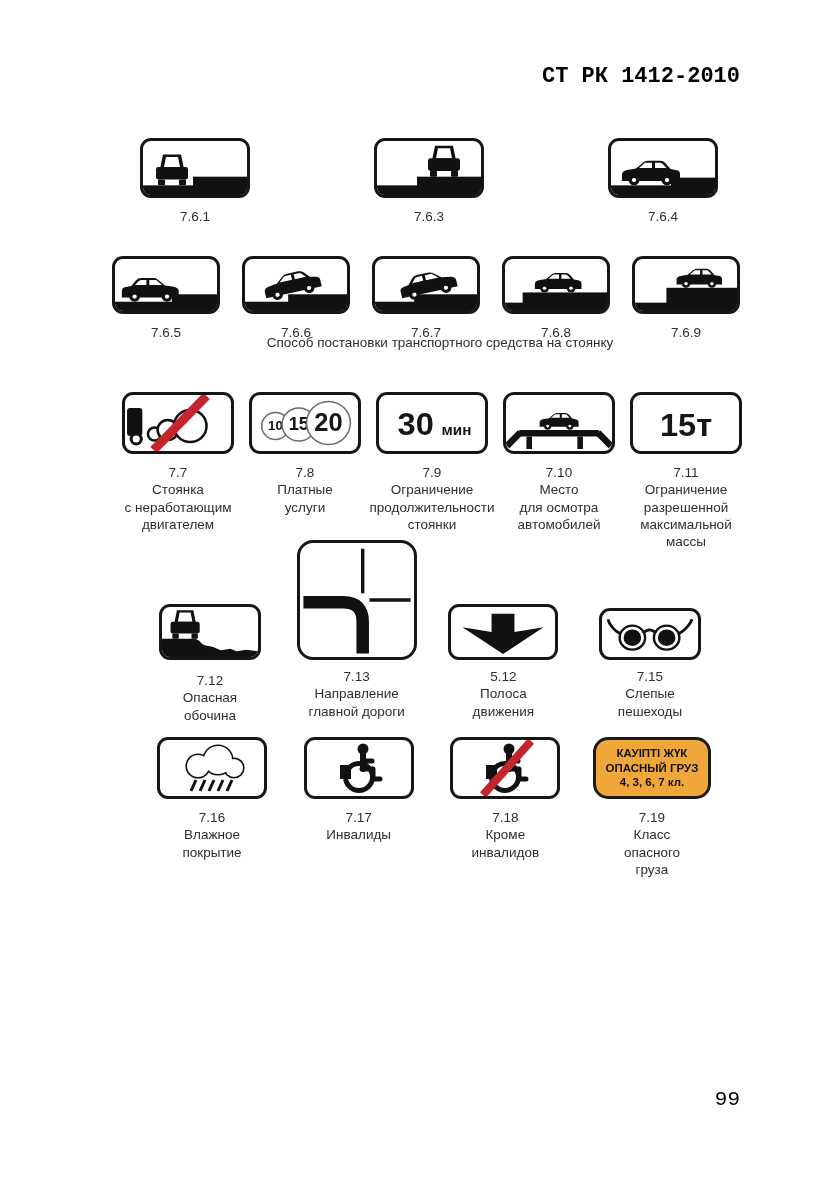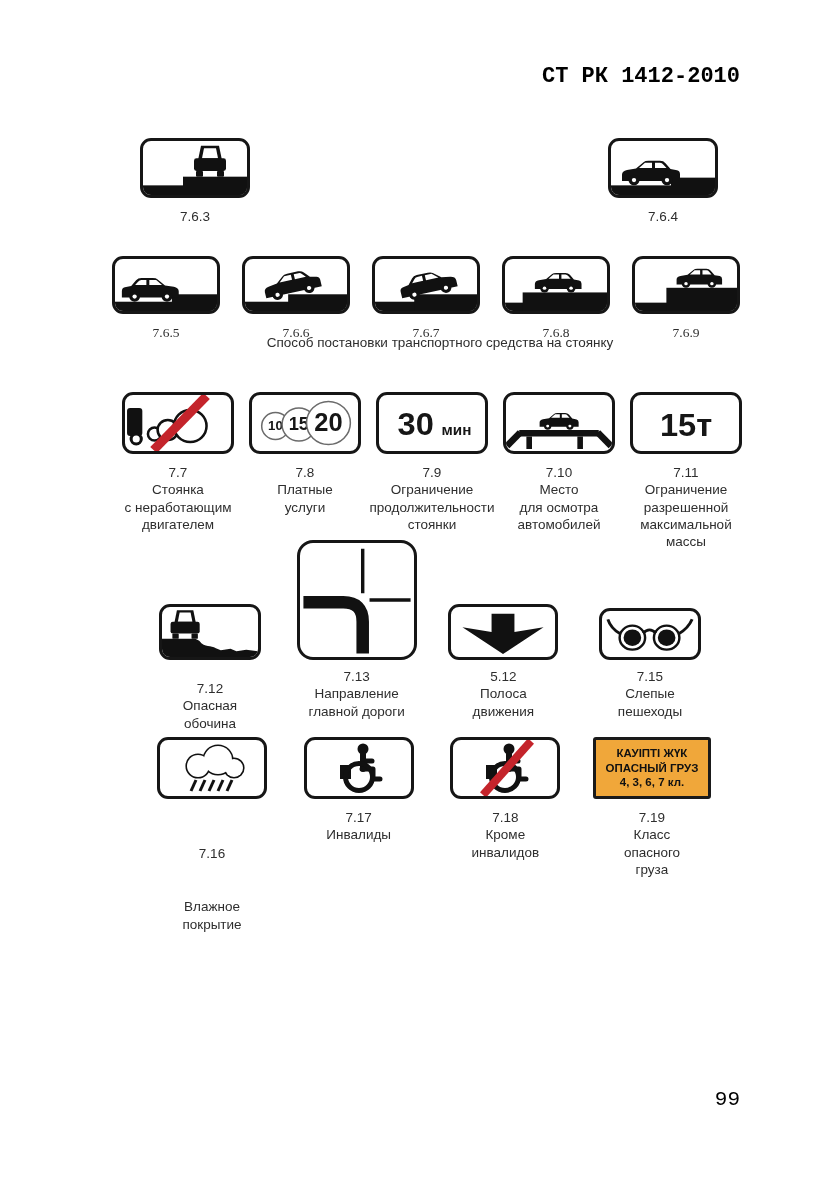--- a/index.html
+++ b/index.html
@@ -13,21 +13,21 @@
   .num{margin-top:10px;font-size:13.5px;text-align:center;line-height:1.28;}
   .cap{font-size:13.5px;text-align:center;white-space:pre-line;line-height:1.28;}
   .p110x60{width:110px;height:60px;}
   .p108x58{width:108px;height:58px;}
   .p112x62{width:112px;height:62px;}
   .p102x56{width:102px;height:56px;}
   .p120x120{width:120px;height:120px;border-radius:16px;}
   .p110x56{width:110px;height:56px;}
   .p102x52{width:102px;height:52px;}
   .p110x62{width:110px;height:62px;}
-  .orange-plate{width:118px;height:62px;background:#f0a73a;border:3px solid #1a1a1a;border-radius:3px;
+  .orange-plate{width:118px;height:62px;background:#f0a73a;border:3px solid #1a1a1a;border-radius:15px;
     display:flex;flex-direction:column;align-items:center;justify-content:center;
     font-weight:bold;font-size:11.5px;line-height:1.25;color:#111;box-sizing:border-box;}
   .row2caption{position:absolute;top:335px;left:40px;width:800px;text-align:center;font-size:13.5px;}
   .pageno{position:absolute;top:1088px;left:640px;width:100px;text-align:right;
           font-family:Liberation Mono, monospace;font-size:21px;color:#000;}
   svg .ink{fill:#111;}
   svg text{font-family:"Liberation Sans",sans-serif;font-weight:bold;fill:#161616;}
 </style>
 </head>
 <body>
@@ -53,39 +53,49 @@
   </defs>
 </svg>
 
 <div class="header">СТ РК 1412-2010</div>
 
 <div class="row" style="top:138px;left:140px;width:578px;">
   <div class="col">
     <div class="plate p110x60">
       <svg viewBox="0 0 104 56" preserveAspectRatio="none">
         <rect class="ink" x="0" y="46" width="104" height="10"></rect>
+        <rect class="ink" x="50" y="37" width="54" height="19"></rect>
+        <use href="#car-front" transform="translate(9,12)"></use>
+      </svg>
+    </div>
+    <div class="num">7.6.1</div>
+  </div>
+  <div class="col">
+    <div class="plate p110x60">
+      <svg viewBox="0 0 104 56" preserveAspectRatio="none">
+        <rect class="ink" x="0" y="46" width="104" height="10"></rect>
         <rect class="ink" x="40" y="37" width="64" height="19"></rect>
         <use href="#car-front" transform="translate(47,3)"></use>
       </svg>
     </div>
     <div class="num">7.6.3</div>
   </div>
   <div class="col">
     <div class="plate p110x60">
       <svg viewBox="0 0 104 56" preserveAspectRatio="none">
         <rect class="ink" x="0" y="46" width="104" height="10"></rect>
         <rect class="ink" x="60" y="38" width="44" height="18"></rect>
         <use href="#car-side" transform="translate(8,18.5)"></use>
       </svg>
     </div>
     <div class="num">7.6.4</div>
   </div>
 </div>
 
-<div class="row" style="top:256px;left:112px;width:628px;font-family:Liberation Serif, serif;">
+<div class="row" style="top:256px;left:112px;width:628px;">
   <div class="col">
     <div class="plate p108x58">
       <svg viewBox="0 0 104 56" preserveAspectRatio="none">
         <rect class="ink" x="0" y="46" width="104" height="10"></rect>
         <rect class="ink" x="58" y="38" width="46" height="18"></rect>
         <use href="#car-side" transform="translate(68,18.5) scale(-1,1)"></use>
       </svg>
     </div>
     <div class="num">7.6.5</div>
   </div>
@@ -241,21 +251,21 @@
         <circle cx="31" cy="29" r="9" class="ink"></circle>
         <circle cx="66" cy="29" r="13" fill="none" stroke="#111" stroke-width="2.5"></circle>
         <circle cx="66" cy="29" r="9" class="ink"></circle>
       </svg>
     </div>
   </div>
 </div>
 
 <div class="row" style="top:668px;left:143px;width:574px;">
   <div class="col" style="width:134px;">
-    <div class="num" style="margin-top:12px">7.12</div>
+    <div class="num" style="margin-top:4px">7.12</div>
     <div class="cap">Опасная
 обочина</div>
   </div>
   <div class="col" style="width:134px;">
     <div class="num" style="margin-top:0">7.13</div>
     <div class="cap">Направление
 главной дороги</div>
   </div>
   <div class="col" style="width:134px;">
     <div class="num" style="margin-top:0">5.12</div>
@@ -263,21 +273,21 @@
 движения</div>
   </div>
   <div class="col" style="width:134px;">
     <div class="num" style="margin-top:0">7.15</div>
     <div class="cap">Слепые
 пешеходы</div>
   </div>
 </div>
 
 <div class="row" style="top:737px;left:146px;width:572px;">
-  <div class="col" style="width:132px;gap:36px;">
+  <div class="col" style="width:132px;">
     <div class="plate p110x62">
       <svg viewBox="0 0 104 56" preserveAspectRatio="none">
         <circle cx="38" cy="26" r="11" fill="none" stroke="#111" stroke-width="3.2"></circle>
         <circle cx="58" cy="20" r="14" fill="none" stroke="#111" stroke-width="3.2"></circle>
         <circle cx="74" cy="28" r="9" fill="none" stroke="#111" stroke-width="3.2"></circle>
         <circle cx="38" cy="26" r="11" fill="#fff"></circle>
         <circle cx="58" cy="20" r="14" fill="#fff"></circle>
         <circle cx="74" cy="28" r="9" fill="#fff"></circle>
         <line x1="36" y1="40" x2="31" y2="51" stroke="#111" stroke-width="3"></line>
         <line x1="45" y1="40" x2="40" y2="51" stroke="#111" stroke-width="3"></line>

